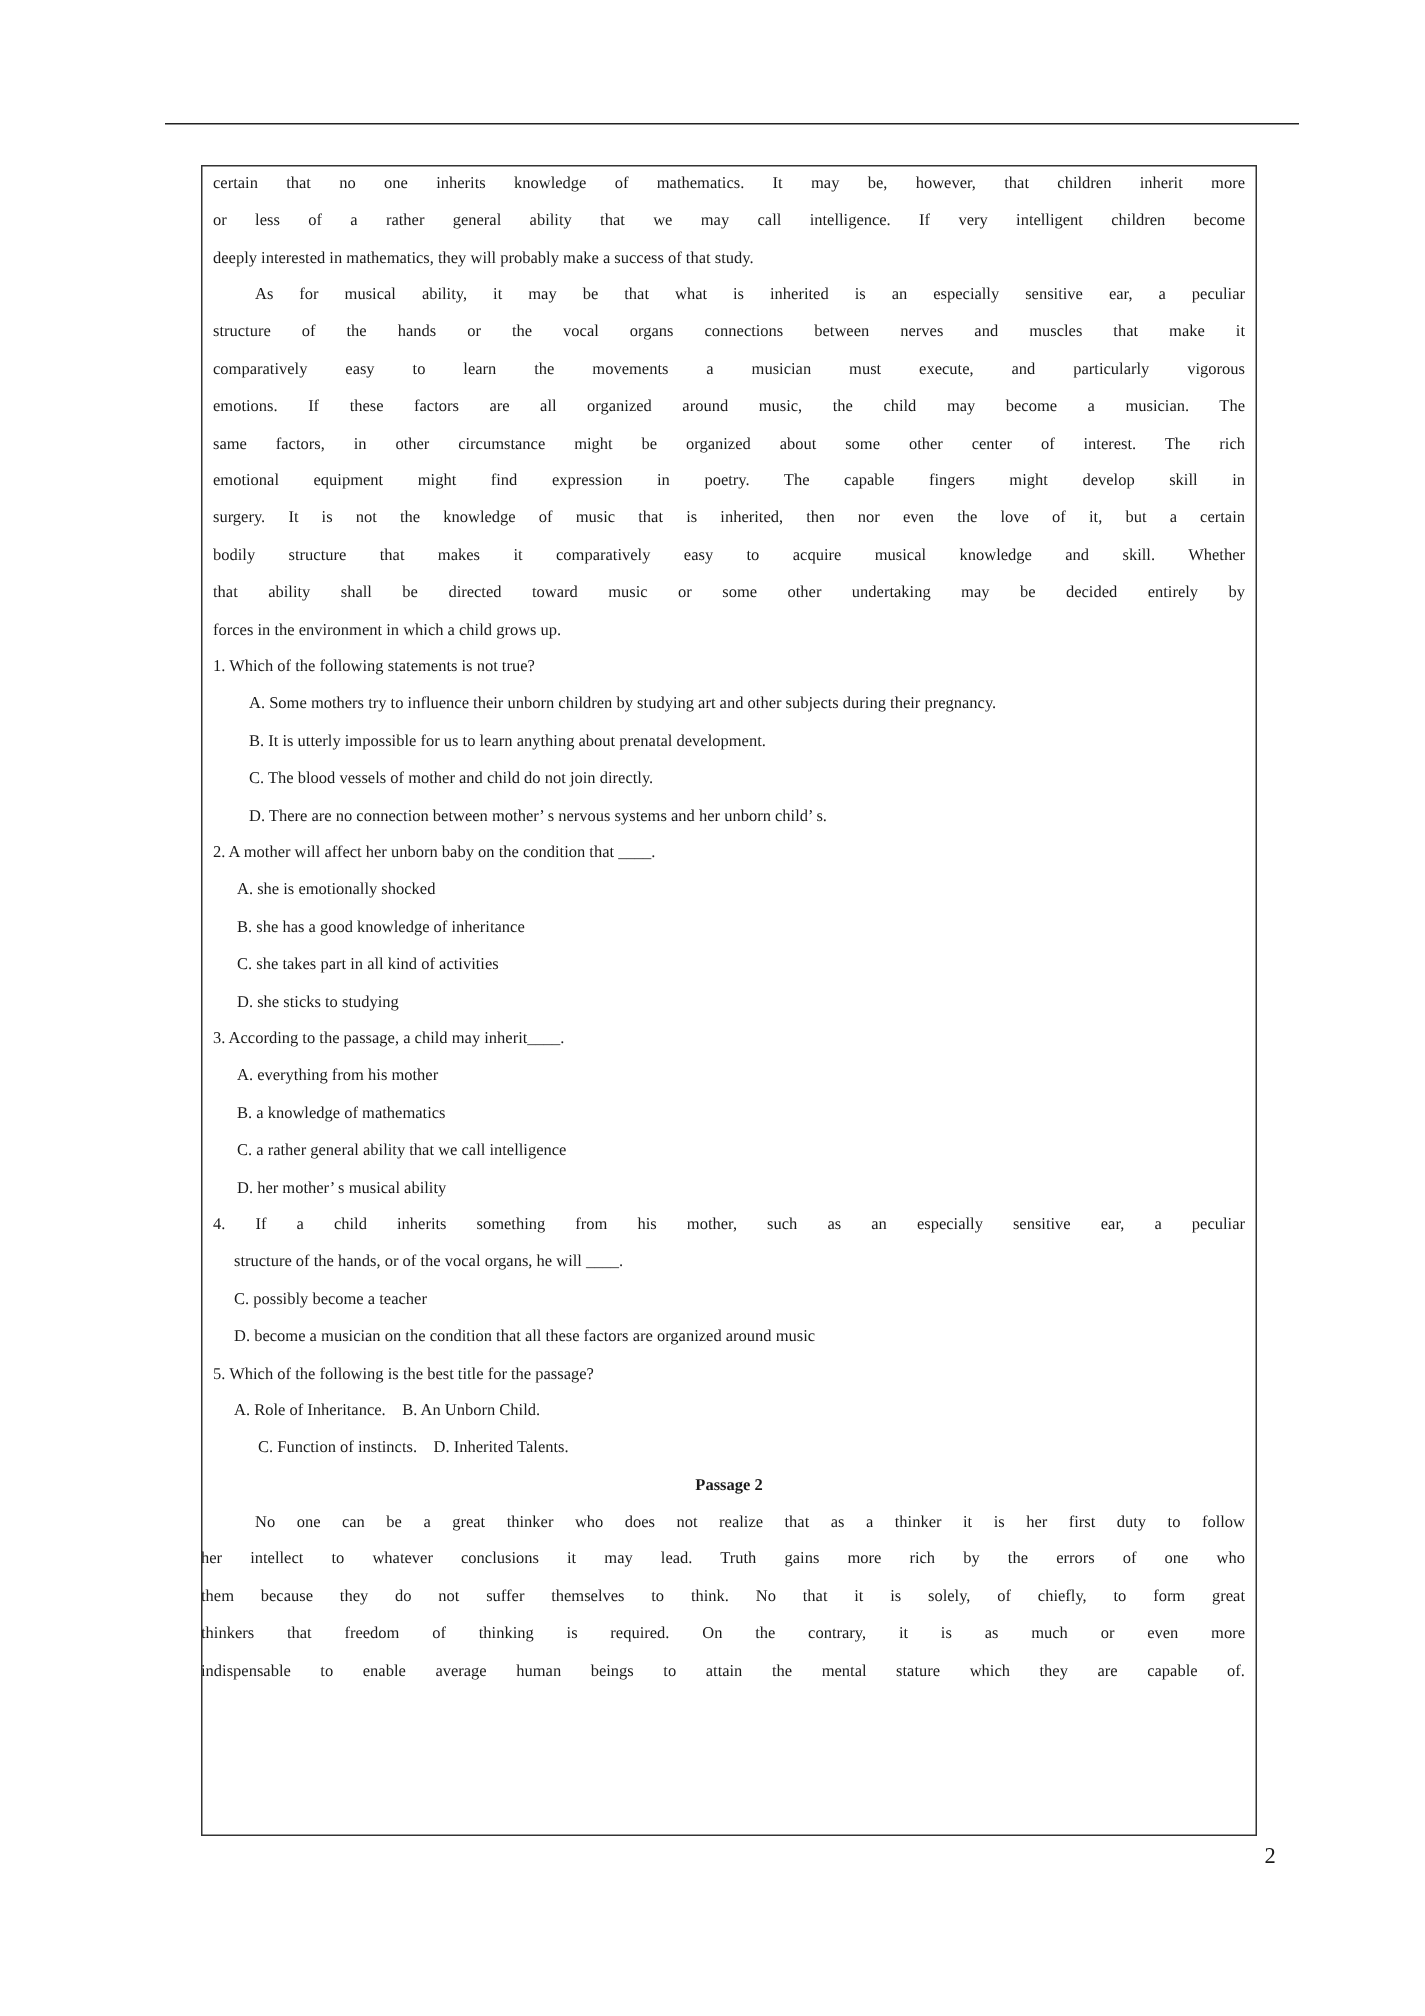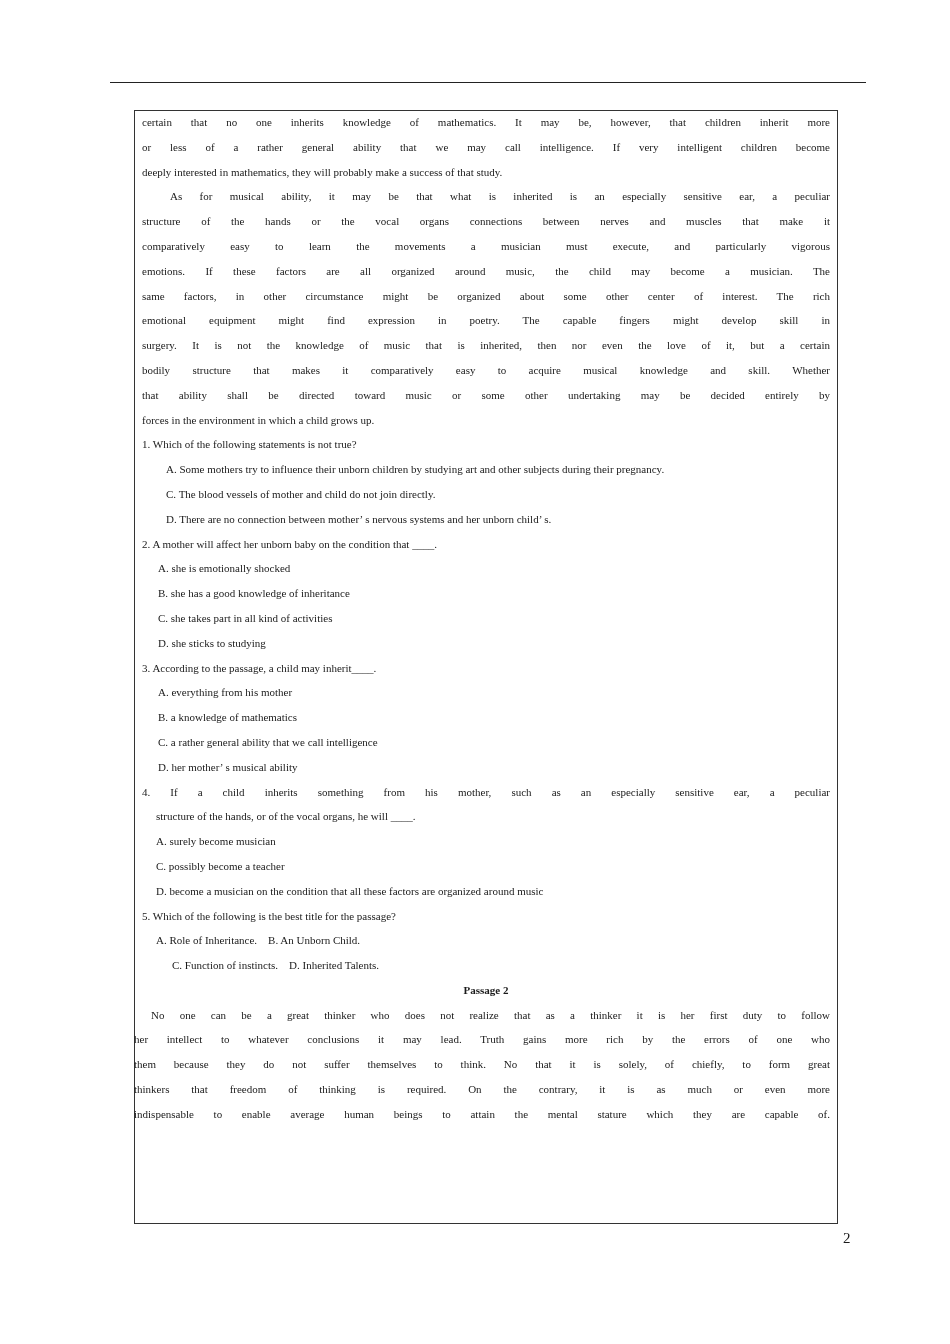--- a/index.html
+++ b/index.html
@@ -52,20 +52,21 @@
     <span class="just">emotional equipment might find expression in poetry. The capable fingers might develop skill in</span>
     <span class="just">surgery. It is not the knowledge of music that is inherited, then nor even the love of it, but a certain</span>
     <span class="just">bodily structure that makes it comparatively easy to acquire musical knowledge and skill. Whether</span>
     <span class="just">that ability shall be directed toward music or some other undertaking may be decided entirely by</span>
     <span class="line">forces in the environment in which a child grows up.</span>
   </div>
 
   <div>
     <p class="q">1. Which of the following statements is not true?</p>
     <p class="opt-hang">A. Some mothers try to influence their unborn children by studying art and other subjects during their pregnancy.</p>
+    <p class="opt">B. It is utterly impossible for us to learn anything about prenatal development.</p>
     <p class="opt">C. The blood vessels of mother and child do not join directly.</p>
     <p class="opt">D. There are no connection between mother’ s nervous systems and her unborn child’ s.</p>
   </div>
 
   <div>
     <p class="q">2. A mother will affect her unborn baby on the condition that ____.</p>
     <p class="opt" style="margin-left:16px">A. she is emotionally shocked</p>
     <p class="opt" style="margin-left:16px">B. she has a good knowledge of inheritance</p>
     <p class="opt" style="margin-left:16px">C. she takes part in all kind of activities</p>
     <p class="opt" style="margin-left:16px">D. she sticks to studying</p>
@@ -75,35 +76,34 @@
     <p class="q">3. According to the passage, a child may inherit____.</p>
     <p class="opt" style="margin-left:16px">A. everything from his mother</p>
     <p class="opt" style="margin-left:16px">B. a knowledge of mathematics</p>
     <p class="opt" style="margin-left:16px">C. a rather general ability that we call intelligence</p>
     <p class="opt" style="margin-left:16px">D. her mother’ s musical ability</p>
   </div>
 
   <div>
     <span class="just">4. If a child inherits something from his mother, such as an especially sensitive ear, a peculiar</span>
     <span class="line" style="padding-left:14px">structure of the hands, or of the vocal organs, he will ____.</span>
-    <p class="opt" style="margin-left:14px">A. surely  become musician</p>
     <p class="opt" style="margin-left:14px">C. possibly become a teacher</p>
     <p class="opt" style="margin-left:14px">D. become a musician on the condition that all these factors are organized around music</p>
   </div>
 
   <div>
     <p class="q">5. Which of the following is the best title for the passage?</p>
     <p class="opt" style="margin-left:14px; white-space:pre">A. Role of Inheritance.    B. An Unborn Child.</p>
     <p class="opt" style="margin-left:30px; white-space:pre">C. Function of instincts.    D. Inherited Talents.</p>
   </div>
 
   <div>
     <p class="title">Passage 2</p>
     <div style="margin-left:-8px; width:696px;">
-      <span class="just" style="padding-left:17px">No one can be a great thinker who does not realize that as a thinker it is her first duty to follow</span>
+      <span class="just" style="padding-left:36px">No one can be a great thinker who does not realize that as a thinker it is her first duty to follow</span>
       <span class="just">her intellect to whatever conclusions it may lead. Truth gains more rich by the errors of one who</span>
       <span class="just">them because they do not suffer themselves to think. No that it is solely, of chiefly, to form great</span>
       <span class="just">thinkers that freedom of thinking is required. On the contrary, it is as much or even more</span>
       <span class="just">indispensable to enable average human beings to attain the mental stature which they are capable of.</span>
     </div>
   </div>
 
 </div>
 
 <div class="page-num">2</div>

